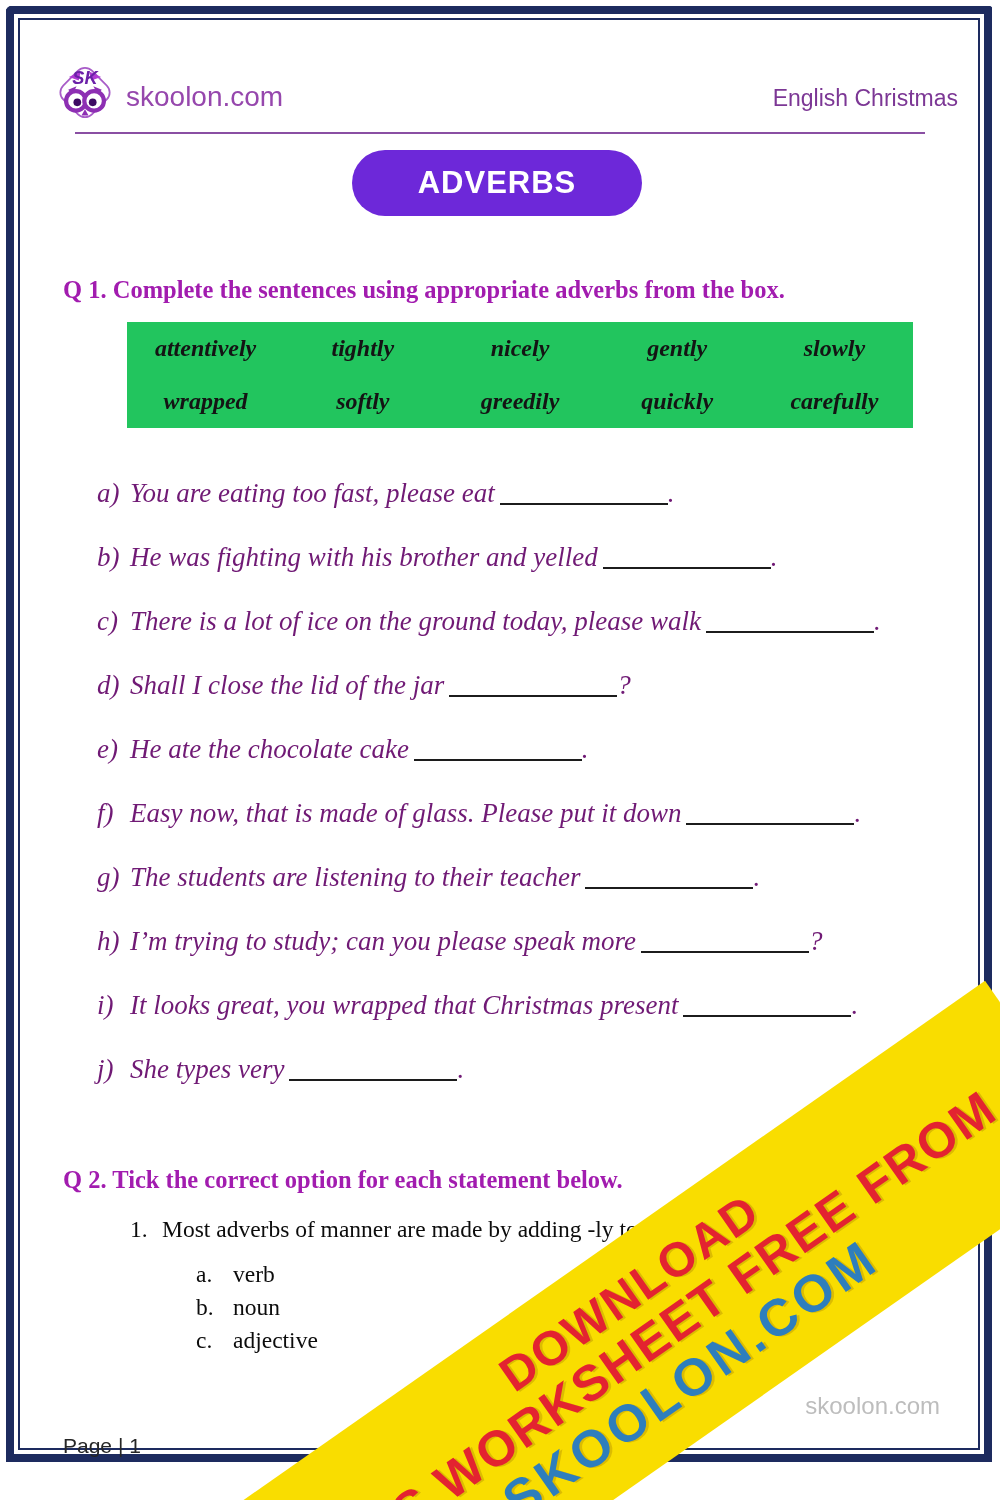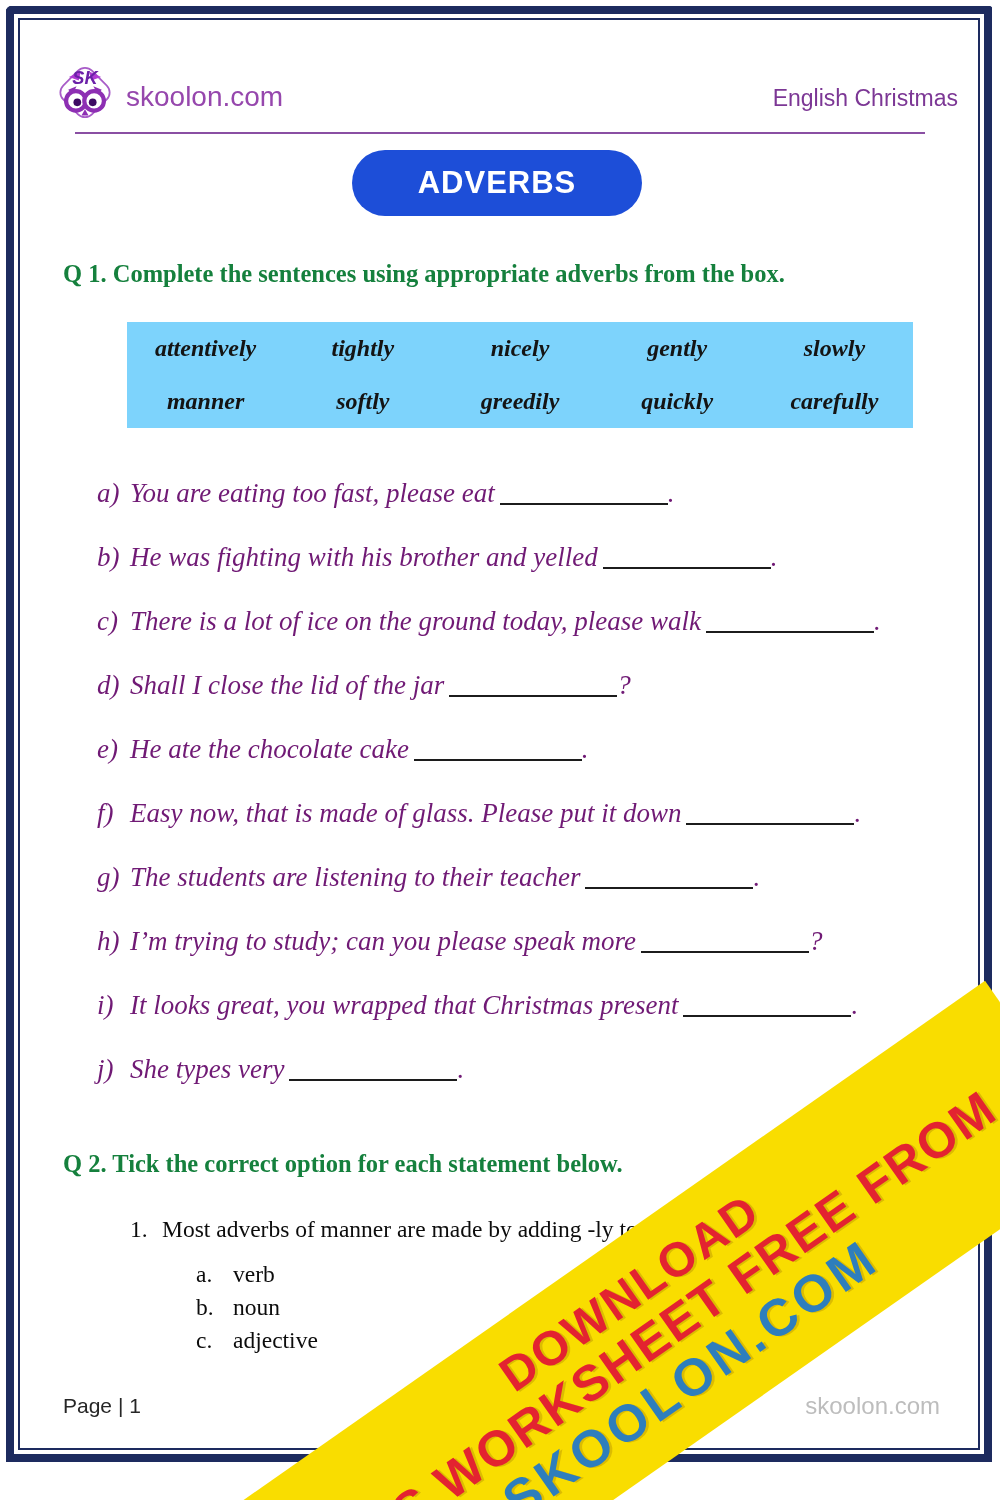--- a/index.html
+++ b/index.html
@@ -13,46 +13,46 @@
   .content { position:absolute; left:20px; top:20px; width:960px; height:1442px; }
 
   
   .header-row { position:absolute; top:33px; left:30px; right:22px; height:86px; }
   .logo-wrap { position:absolute; left:0; top:0; width:70px; height:86px; }
   .brand-text { position:absolute; left:76px; top:28px; font-family:"Liberation Sans", sans-serif; font-size:28px; color:#9647ad; }
   .doc-type { position:absolute; right:0; top:32px; font-family:"Liberation Sans", sans-serif; font-size:23px; color:#7c3795; }
   .divider { position:absolute; top:112px; left:55px; width:850px; height:2px; background:#8a4fa3; }
 
   
-  .title-pill { position:absolute; top:130px; left:332px; width:290px; height:66px; background:#1d4ed8; border-radius:34px;
+  .title-pill { position:absolute; top:130px; left:332px; width:290px; height:66px; background:#6d28d9; border-radius:34px;
                 display:flex; align-items:center; justify-content:center; }
   .title-pill span { color:#fff; font-family:"Liberation Sans", sans-serif; font-weight:bold; font-size:31px; letter-spacing:1px; }
 
   
-  .q-heading { position:absolute; left:43px; font-size:24.5px; font-weight:bold; color:#15803d; }
+  .q-heading { position:absolute; left:43px; font-size:24.5px; font-weight:bold; color:#a21caf;margin-top:16px; }
   .q1-heading { top:240px; }
-  .word-box { position:absolute; top:302px; left:107px; width:786px; height:106px; background:#7dd3fc; display:flex; flex-direction:column; }
+  .word-box { position:absolute; top:302px; left:107px; width:786px; height:106px; background:#22c55e; display:flex; flex-direction:column; }
   .word-row { flex:1; display:flex; }
   .word-cell { flex:1; display:flex; align-items:center; justify-content:center; font-size:24px; font-weight:bold; font-style:italic; color:#141414; }
 
   .items { position:absolute; top:458px; left:77px; width:860px; }
   .item { height:64px; font-size:27px; color:#701a75;font-style:italic; }
   .item-label { display:inline-block; width:33px; }
   .blank { display:inline-block; width:168px; height:12px; border-bottom:2px solid #1c1c1c; vertical-align:-3px; margin-left:5px; }
 
   
   .q2-heading { top:1130px; }
   .q2-question { position:absolute; top:1196px; left:110px; font-size:23.5px; color:#0c0c0c; }
   .q2-number { display:inline-block; width:32px; }
   .q2-options { position:absolute; top:1241px; left:148px; font-size:23.5px; color:#0c0c0c; }
   .q2-option { height:33px;margin-left:28px; }
   .opt-label { display:inline-block; width:37px; }
 
   
-  .footer-page { position:absolute; left:43px; top:1374px; font-family:"Liberation Sans", sans-serif; font-size:21px; color:#262626; }
+  .footer-page { position:absolute; left:43px; top:1414px; font-family:"Liberation Sans", sans-serif; font-size:21px; color:#262626; }
   .footer-brand { position:absolute; right:40px; top:1372px; font-family:"Liberation Sans", sans-serif; font-size:24px; color:#bdbdbd; }
 
   
   .banner { position:absolute; left:215px; top:1520px; width:940px; height:212px; background:#f9dd00;
             transform:rotate(-35deg); transform-origin:0 0; z-index:50;
             display:flex; flex-direction:column; align-items:center; justify-content:center;
             font-family:"Liberation Sans", sans-serif; font-weight:bold; }
   .banner-line { line-height:1.06; letter-spacing:2px; text-shadow:2px 2px 0 rgba(90,40,0,0.18); white-space:nowrap; }
   .banner-line1 { font-size:48px; color:#e32330; }
   .banner-line2 { font-size:50px; color:#e32330; }
@@ -98,21 +98,21 @@
 
     <div class="word-box">
       <div class="word-row">
         <div class="word-cell">attentively</div>
         <div class="word-cell">tightly</div>
         <div class="word-cell">nicely</div>
         <div class="word-cell">gently</div>
         <div class="word-cell">slowly</div>
       </div>
       <div class="word-row">
-        <div class="word-cell">manner</div>
+        <div class="word-cell">wrapped</div>
         <div class="word-cell">softly</div>
         <div class="word-cell">greedily</div>
         <div class="word-cell">quickly</div>
         <div class="word-cell">carefully</div>
       </div>
     </div>
 
     <div class="items">
       <div class="item"><span class="item-label">a)</span><span>You are eating too fast, please eat</span><span class="blank"></span><span>.</span></div>
       <div class="item"><span class="item-label">b)</span><span>He was fighting with his brother and yelled</span><span class="blank"></span><span>.</span></div>

